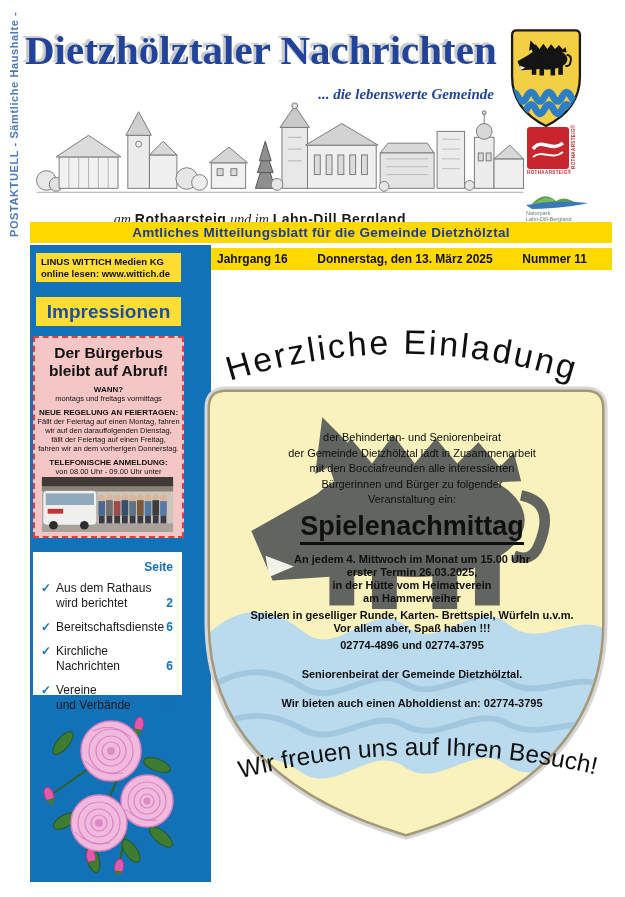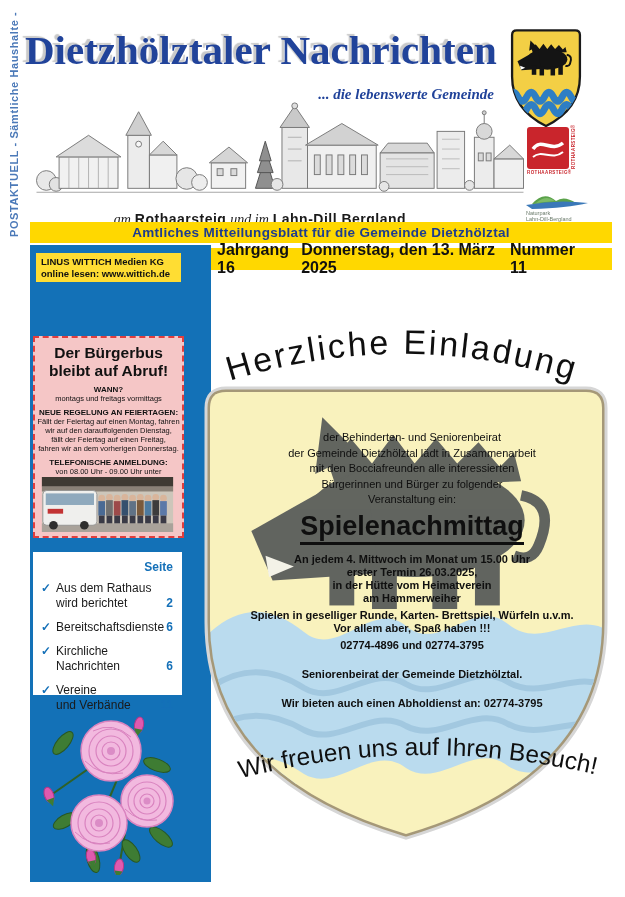--- a/index.html
+++ b/index.html
@@ -26,21 +26,21 @@
   .rsteig .vtxt{position:absolute;left:44px;top:42px;transform:rotate(-90deg);
     transform-origin:0 0;font-size:4.5px;color:#c9252c;font-weight:bold;letter-spacing:.4px;white-space:nowrap;}
   .rsteig .btxt{position:absolute;left:0;top:43px;font-size:4.5px;color:#c9252c;font-weight:bold;letter-spacing:.4px;}
   .npark{position:absolute;left:522px;top:188px;width:70px;height:34px;}
   .npark .ntxt{position:absolute;left:4px;top:22px;font-size:5.5px;line-height:6px;color:#6a7a6a;}
   
   .banner{position:absolute;left:30px;top:222px;width:582px;height:21px;background:#ffd800;
     text-align:center;line-height:21px;font-size:13.5px;font-weight:bold;color:#1d3c8f;letter-spacing:.3px;}
   .issue-bar{position:absolute;left:192px;top:248px;width:420px;height:22px;background:#ffd800;
     display:flex;align-items:center;justify-content:space-between;padding:0 25px;box-sizing:border-box;
-    font-size:16px;font-weight:bold;color:#111;}
+    font-size:12px;font-weight:bold;color:#111;}
   
   .sidebar{position:absolute;left:30px;top:245px;width:157px;height:637px;background:#1371b7;padding-left:24px;}
   .pub-box{position:absolute;left:6px;top:8px;width:145px;background:#ffdd33;
     padding:3px 0 3px 5px;box-sizing:border-box;font-size:9.5px;font-weight:bold;line-height:11.5px;color:#111;}
   .impr-box{position:absolute;left:6px;top:52px;width:145px;height:29px;background:#ffdd33;
     text-align:center;line-height:29px;font-size:19px;font-weight:bold;color:#1d4fa1;}
   .bus-box{position:absolute;left:3px;top:91px;width:147px;height:198px;background:#f5c6c6;
     border:2px dashed #e23d3d;text-align:center;color:#111;}
   .bus-title{font-size:15.5px;font-weight:bold;line-height:18px;margin-top:6px;}
   .bus-label{font-size:8px;font-weight:bold;margin-top:5px;line-height:9px;}
@@ -192,20 +192,21 @@
     <span>Jahrgang 16</span>
     <span>Donnerstag, den 13. März 2025</span>
     <span>Nummer 11</span>
   </div>
 
   <div class="sidebar">
     <div class="pub-box">
       <div>LINUS WITTICH Medien KG</div>
       <div>online lesen: www.wittich.de</div>
     </div>
+    <div class="impr-box">Impressionen</div>
 
     <div class="bus-box">
       <div class="bus-title">
         <div>Der Bürgerbus</div>
         <div>bleibt auf Abruf!</div>
       </div>
       <div class="bus-label">WANN?</div>
       <div class="bus-small">montags und freitags vormittags</div>
       <div class="bus-label">NEUE REGELUNG AN FEIERTAGEN:</div>
       <div class="bus-small">Fällt der Feiertag auf einen Montag, fahren</div>

